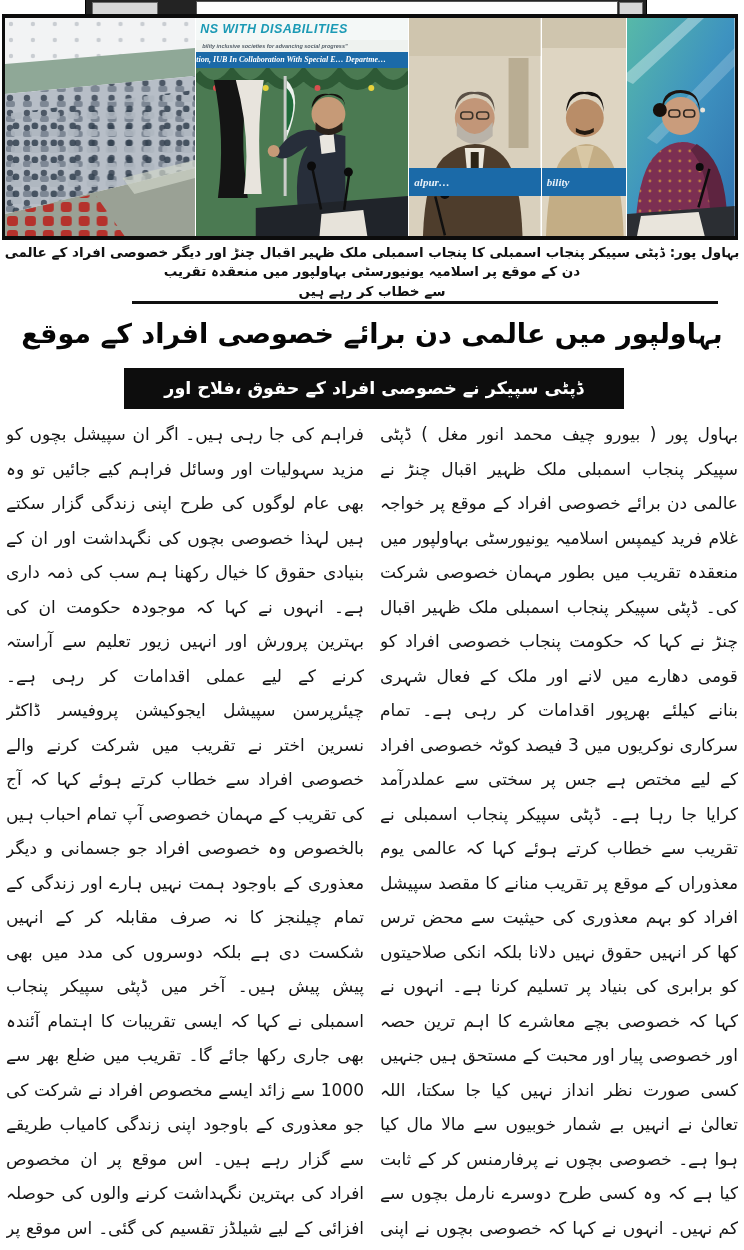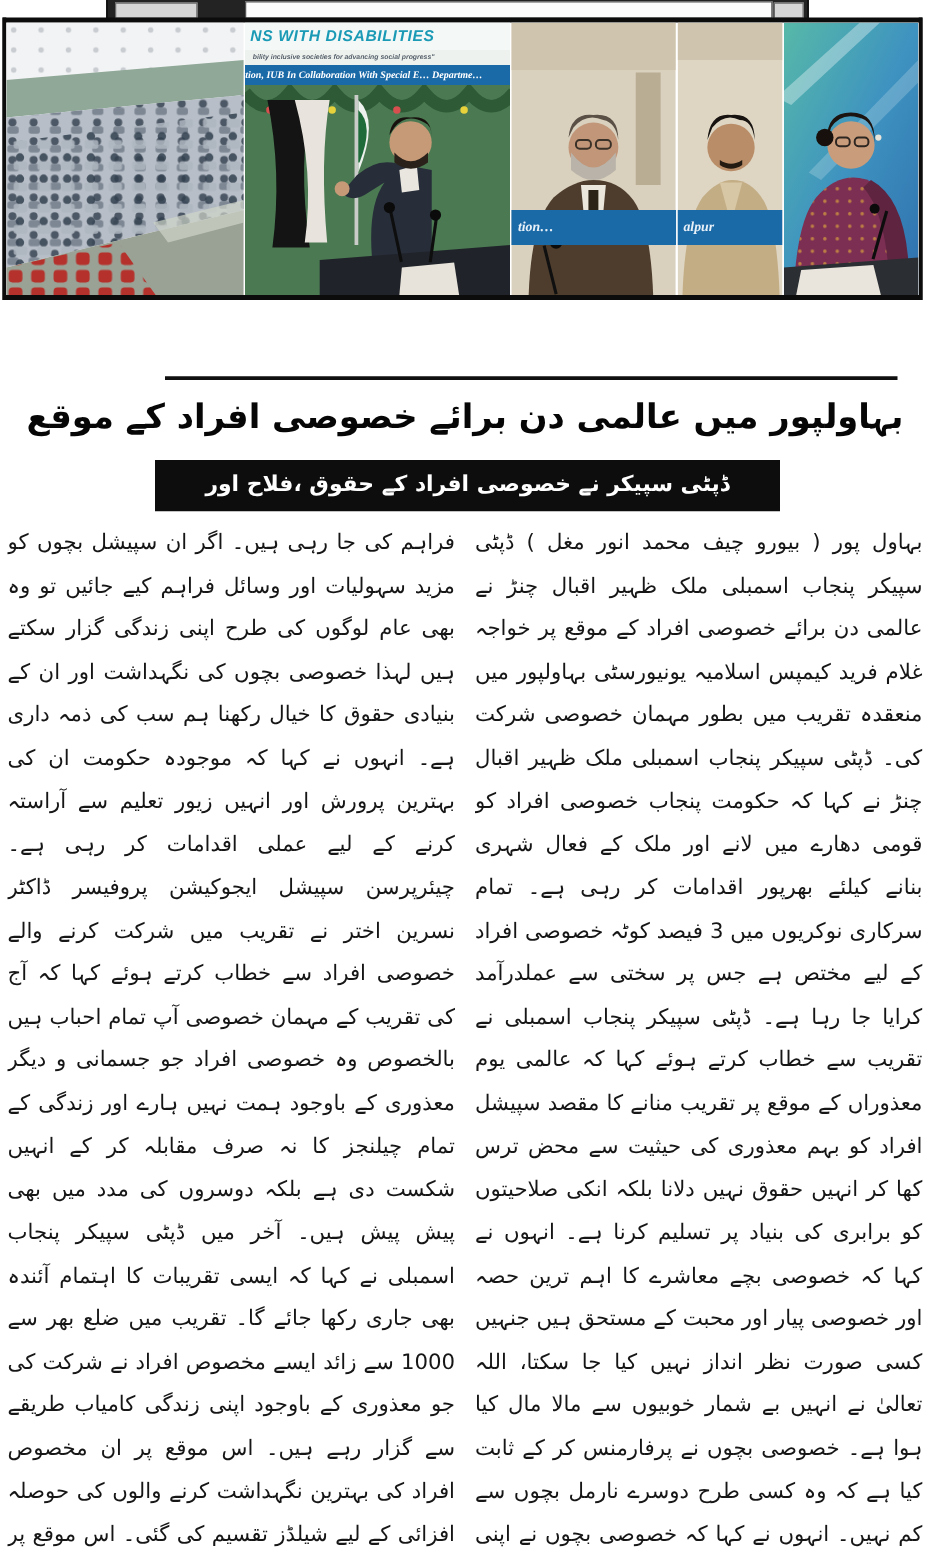--- a/index.html
+++ b/index.html
@@ -153,36 +153,36 @@
             <path d="M46,92 Q48,72 66,74 Q86,72 86,94 Q84,80 74,78 Q60,72 50,84 Z" fill="#5a5046"></path>
             <path d="M48,104 Q66,128 84,104 L84,118 Q66,134 48,118 Z" fill="#b9b3a9"></path>
             <rect x="52" y="94" width="12" height="7" rx="3" fill="none" stroke="#3a3228" stroke-width="1.6"></rect>
             <rect x="68" y="94" width="12" height="7" rx="3" fill="none" stroke="#3a3228" stroke-width="1.6"></rect>
           </g>
           <g>
             <rect x="30" y="178" width="2.5" height="40" fill="#101010" transform="rotate(-14 31 198)"></rect>
             <circle cx="36" cy="176" r="5" fill="#0c0c0c"></circle>
           </g>
         </svg>
-        <div class="band-blue">tion…</div>
+        <div class="band-blue">alpur…</div>
       </div>
 
       <div class="ph ph4">
         <svg viewBox="0 0 85 218" preserveAspectRatio="none">
           <rect x="0" y="0" width="85" height="218" fill="#ded5c2"></rect>
           <rect x="0" y="0" width="85" height="30" fill="#cfc5ae"></rect>
           <g>
             <path d="M4,218 Q6,160 20,140 Q32,126 44,126 Q60,126 70,144 Q80,164 82,218 Z" fill="#c3ad85"></path>
             <path d="M34,128 L52,128 L46,150 L40,150 Z" fill="#d8c7a4"></path>
             <circle cx="43" cy="100" r="19" fill="#b98d68"></circle>
             <path d="M24,94 Q26,72 43,74 Q62,72 62,94 Q60,78 50,78 Q38,72 28,84 Z" fill="#171310"></path>
             <path d="M34,110 Q43,116 52,110 L52,114 Q43,120 34,114 Z" fill="#231a12"></path>
           </g>
         </svg>
-        <div class="band-blue">alpur</div>
+        <div class="band-blue">bility</div>
       </div>
 
       <div class="ph ph5">
         <svg viewBox="0 0 108 218" preserveAspectRatio="none">
           <defs>
             <linearGradient id="wbg" x1="0" y1="0" x2="1" y2="1">
               <stop offset="0" stop-color="#57b9a8"></stop>
                 <stop offset="0.5" stop-color="#3e93c0"></stop>
                 <stop offset="1" stop-color="#2f6fae"></stop>
             </linearGradient>
@@ -209,20 +209,24 @@
             <circle cx="73" cy="149" r="4" fill="#0b0b0b"></circle>
             <polygon points="0,196 108,188 108,218 0,218" fill="#2b2e33"></polygon>
             <polygon points="14,198 72,194 78,218 10,218" fill="#e9e5dc"></polygon>
           </g>
         </svg>
       </div>
 
     </div>
   </div>
 
+  <div class="caption">
+    <div class="l1">بہاول پور: ڈپٹی سپیکر پنجاب اسمبلی کا پنجاب اسمبلی ملک ظہیر اقبال چنڑ اور دیگر خصوصی افراد کے عالمی دن کے موقع پر اسلامیہ یونیورسٹی بہاولپور میں منعقدہ تقریب</div>
+    <div class="l2">سے خطاب کر رہے ہیں</div>
+  </div>
 
   <div class="rule"></div>
 
   <div class="headline">بہاولپور میں عالمی دن برائے خصوصی افراد کے موقع پر ڈپٹی سپیکر کی شرکت</div>
 
   <div class="subbar">ڈپٹی سپیکر نے خصوصی افراد کے حقوق ،فلاح اور مساوی شمولیت پر زور دیا</div>
 
   <div class="body-wrap" dir="rtl">
     <div class="col">بہاول پور ( بیورو چیف محمد انور مغل ) ڈپٹی سپیکر پنجاب اسمبلی ملک ظہیر اقبال چنڑ نے عالمی دن برائے خصوصی افراد کے موقع پر خواجہ غلام فرید کیمپس اسلامیہ یونیورسٹی بہاولپور میں منعقدہ تقریب میں بطور مہمان خصوصی شرکت کی۔ ڈپٹی سپیکر پنجاب اسمبلی ملک ظہیر اقبال چنڑ نے کہا کہ حکومت پنجاب خصوصی افراد کو قومی دھارے میں لانے اور ملک کے فعال شہری بنانے کیلئے بھرپور اقدامات کر رہی ہے۔ تمام سرکاری نوکریوں میں 3 فیصد کوٹہ خصوصی افراد کے لیے مختص ہے جس پر سختی سے عملدرآمد کرایا جا رہا ہے۔ ڈپٹی سپیکر پنجاب اسمبلی نے تقریب سے خطاب کرتے ہوئے کہا کہ عالمی یوم معذوراں کے موقع پر تقریب منانے کا مقصد سپیشل افراد کو بہم معذوری کی حیثیت سے محض ترس کھا کر انہیں حقوق نہیں دلانا بلکہ انکی صلاحیتوں کو برابری کی بنیاد پر تسلیم کرنا ہے۔ انہوں نے کہا کہ خصوصی بچے معاشرے کا اہم ترین حصہ اور خصوصی پیار اور محبت کے مستحق ہیں جنہیں کسی صورت نظر انداز نہیں کیا جا سکتا، اللہ تعالیٰ نے انہیں بے شمار خوبیوں سے مالا مال کیا ہوا ہے۔ خصوصی بچوں نے پرفارمنس کر کے ثابت کیا ہے کہ وہ کسی طرح دوسرے نارمل بچوں سے کم نہیں۔ انہوں نے کہا کہ خصوصی بچوں نے اپنی محنت اور لگن سے اپنی معذوری کو شکست دے کر دنیا کے ہر شعبے میں اپنا لوہا منوایا ہے۔ اس موقع پر وائس چانسلر اسلامیہ یونیورسٹی آف بہاولپور پروفیسر ڈاکٹر محمد کامران نے کہا کہ اسلامیہ یونیورسٹی میں 700 سے زائد بچے تعلیم حاصل کر رہے ہیں جن کی فیس بالکل مفت ہے اور انہیں ٹرانسپورٹ کی سہولیات بھی مفت</div>
     <div class="col">فراہم کی جا رہی ہیں۔ اگر ان سپیشل بچوں کو مزید سہولیات اور وسائل فراہم کیے جائیں تو وہ بھی عام لوگوں کی طرح اپنی زندگی گزار سکتے ہیں لہذا خصوصی بچوں کی نگہداشت اور ان کے بنیادی حقوق کا خیال رکھنا ہم سب کی ذمہ داری ہے۔ انہوں نے کہا کہ موجودہ حکومت ان کی بہترین پرورش اور انہیں زیور تعلیم سے آراستہ کرنے کے لیے عملی اقدامات کر رہی ہے۔ چیئرپرسن سپیشل ایجوکیشن پروفیسر ڈاکٹر نسرین اختر نے تقریب میں شرکت کرنے والے خصوصی افراد سے خطاب کرتے ہوئے کہا کہ آج کی تقریب کے مہمان خصوصی آپ تمام احباب ہیں بالخصوص وہ خصوصی افراد جو جسمانی و دیگر معذوری کے باوجود ہمت نہیں ہارے اور زندگی کے تمام چیلنجز کا نہ صرف مقابلہ کر کے انہیں شکست دی ہے بلکہ دوسروں کی مدد میں بھی پیش پیش ہیں۔ آخر میں ڈپٹی سپیکر پنجاب اسمبلی نے کہا کہ ایسی تقریبات کا اہتمام آئندہ بھی جاری رکھا جائے گا۔ تقریب میں ضلع بھر سے 1000 سے زائد ایسے مخصوص افراد نے شرکت کی جو معذوری کے باوجود اپنی زندگی کامیاب طریقے سے گزار رہے ہیں۔ اس موقع پر ان مخصوص افراد کی بہترین نگہداشت کرنے والوں کی حوصلہ افزائی کے لیے شیلڈز تقسیم کی گئی۔ اس موقع پر ڈیپارٹمنٹ آف سپیشل ایجوکیشن ڈاکٹر عمران لطیف، ڈویژنل ایجوکیشن آفیسر سپیشل ایجوکیشن محمد عمر شریف، پرنسپل سپیشل ایجوکیشن محمد آصف اقبال، پرنسپل سپیشل ایجوکیشن محمد یامین اور پرنسپل محمد عمران راحیل سمیت والدین اور مختلف سنٹرز کے طلبا و طالبات دیگر نے شرکت کی۔</div>

